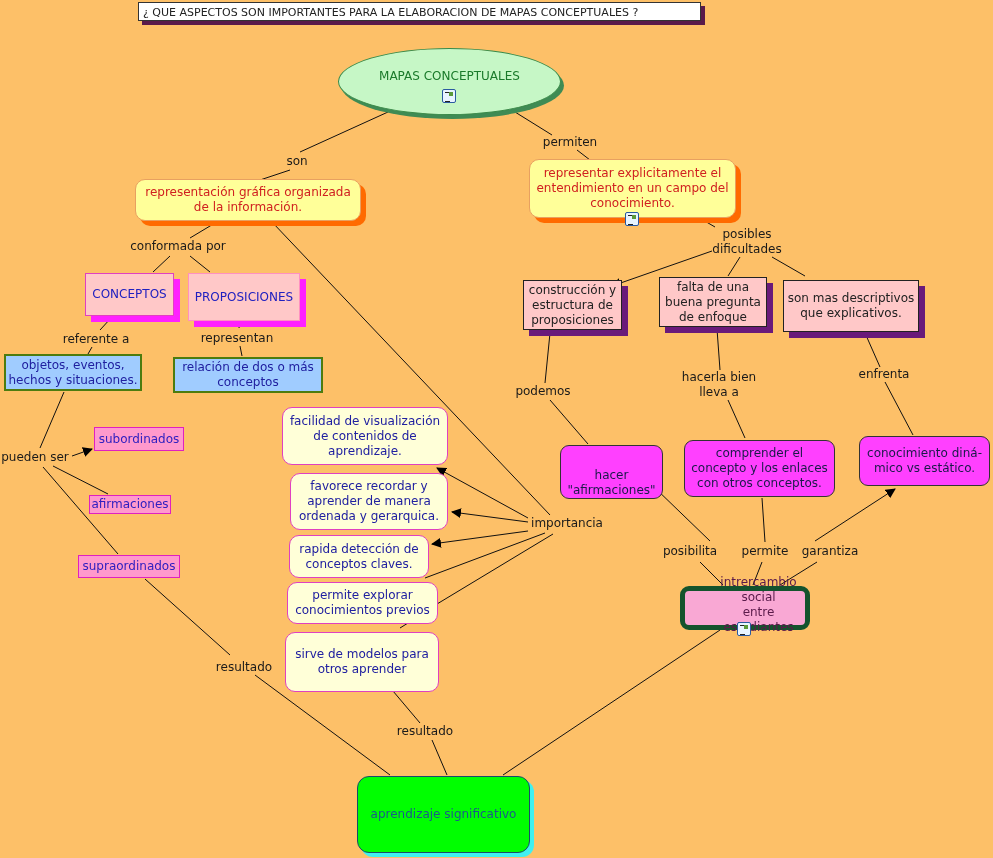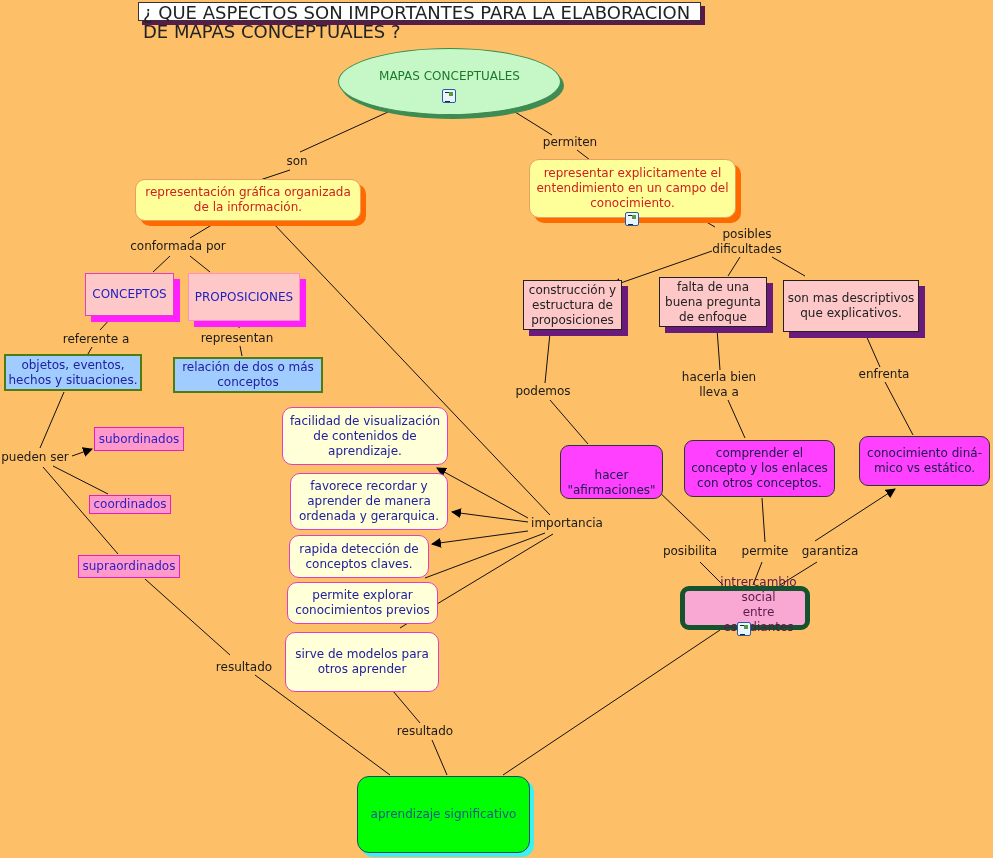--- a/index.html
+++ b/index.html
@@ -1,20 +1,20 @@
 <!DOCTYPE html>
 <html><head>
 <meta charset="utf-8">
 <style>
   html,body{margin:0;padding:0;}
   body{width:993px;height:858px;background:#fdc068;position:relative;overflow:hidden;font-family:"DejaVu Sans","Liberation Sans",sans-serif;}
   svg.links{position:absolute;left:0;top:0;width:993px;height:858px;}
   .node{position:absolute;box-sizing:border-box;display:flex;flex-direction:column;align-items:center;justify-content:center;text-align:center;font-size:12px;line-height:15px;white-space:pre-line;}
   .lbl{position:absolute;font-size:12px;line-height:15px;color:#1a1a1a;text-align:center;white-space:pre-line;transform:translate(-50%,-50%);}
-  .title{position:absolute;left:138px;top:2px;width:563px;height:19px;background:#fff;border:1px solid #333;box-shadow:4px 4px 0 #5a1a4a;font-size:18px;line-height:19px;padding-left:4px;box-sizing:border-box;color:#222;}
+  .title{position:absolute;left:138px;top:2px;width:563px;height:19px;background:#fff;border:1px solid #333;box-shadow:4px 4px 0 #5a1a4a;font-size:11px;line-height:19px;padding-left:4px;box-sizing:border-box;color:#222;}
   .ellipse{left:338px;top:48px;width:223px;height:67px;border-radius:50%;background:#c6f7c6;border:1px solid #3a8a4a;box-shadow:3px 4px 0 #3f8b54;color:#1a7a2a;}
   .yellow-red{background:#ffff99;border:1px solid #e8a060;border-radius:10px;box-shadow:5px 5px 0 #ff6a00;color:#d02020;}
   .pinkbox{background:#ffc8c8;border:1px solid #e040c0;color:#2020c0;box-shadow:6px 6px 0 #ff20ff;}
   .bluebox{background:#a0ccff;border:2px solid #4d7c0f;color:#2020a0;}
   .tagbox{background:#ff99cc;border:1px solid #e020c0;color:#3020c0;}
   .ivory{background:#ffffd8;border:1px solid #e040c0;border-radius:10px;color:#2020a0;}
   .pinkdark{background:#ffc8c8;border:1px solid #222;color:#222;box-shadow:6px 6px 0 #6a1a7a;}
   .magenta{background:#ff40ff;border:1px solid #333;border-radius:9px;color:#1a1a4a;}
   .rosebox{background:#f9a8d4;border:5px solid #14532d;border-radius:9px;color:#5a1a4a;padding-left:27px;}
   .greenbox{background:#00ff00;border:1px solid #1a4a6a;border-radius:12px;color:#1a5a8a;box-shadow:4px 4px 0 #40f0f0;}
@@ -110,21 +110,21 @@
 </div>
 <div class="node bluebox" style="left:173px;top:357px;width:150px;height:36px;">
   <span>relación  de dos o más
 conceptos</span>
 </div>
 
 <div class="node tagbox" style="left:94px;top:427px;width:90px;height:24px;">
   <span>subordinados</span>
 </div>
 <div class="node tagbox" style="left:89px;top:495px;width:82px;height:19px;">
-  <span>coordinados</span>
+  <span>afirmaciones</span>
 </div>
 <div class="node tagbox" style="left:78px;top:555px;width:102px;height:23px;">
   <span>supraordinados</span>
 </div>
 
 <div class="node ivory" style="left:282px;top:407px;width:166px;height:58px;">
   <span>facilidad de visualización
 de contenidos de
 aprendizaje.</span>
 </div>

